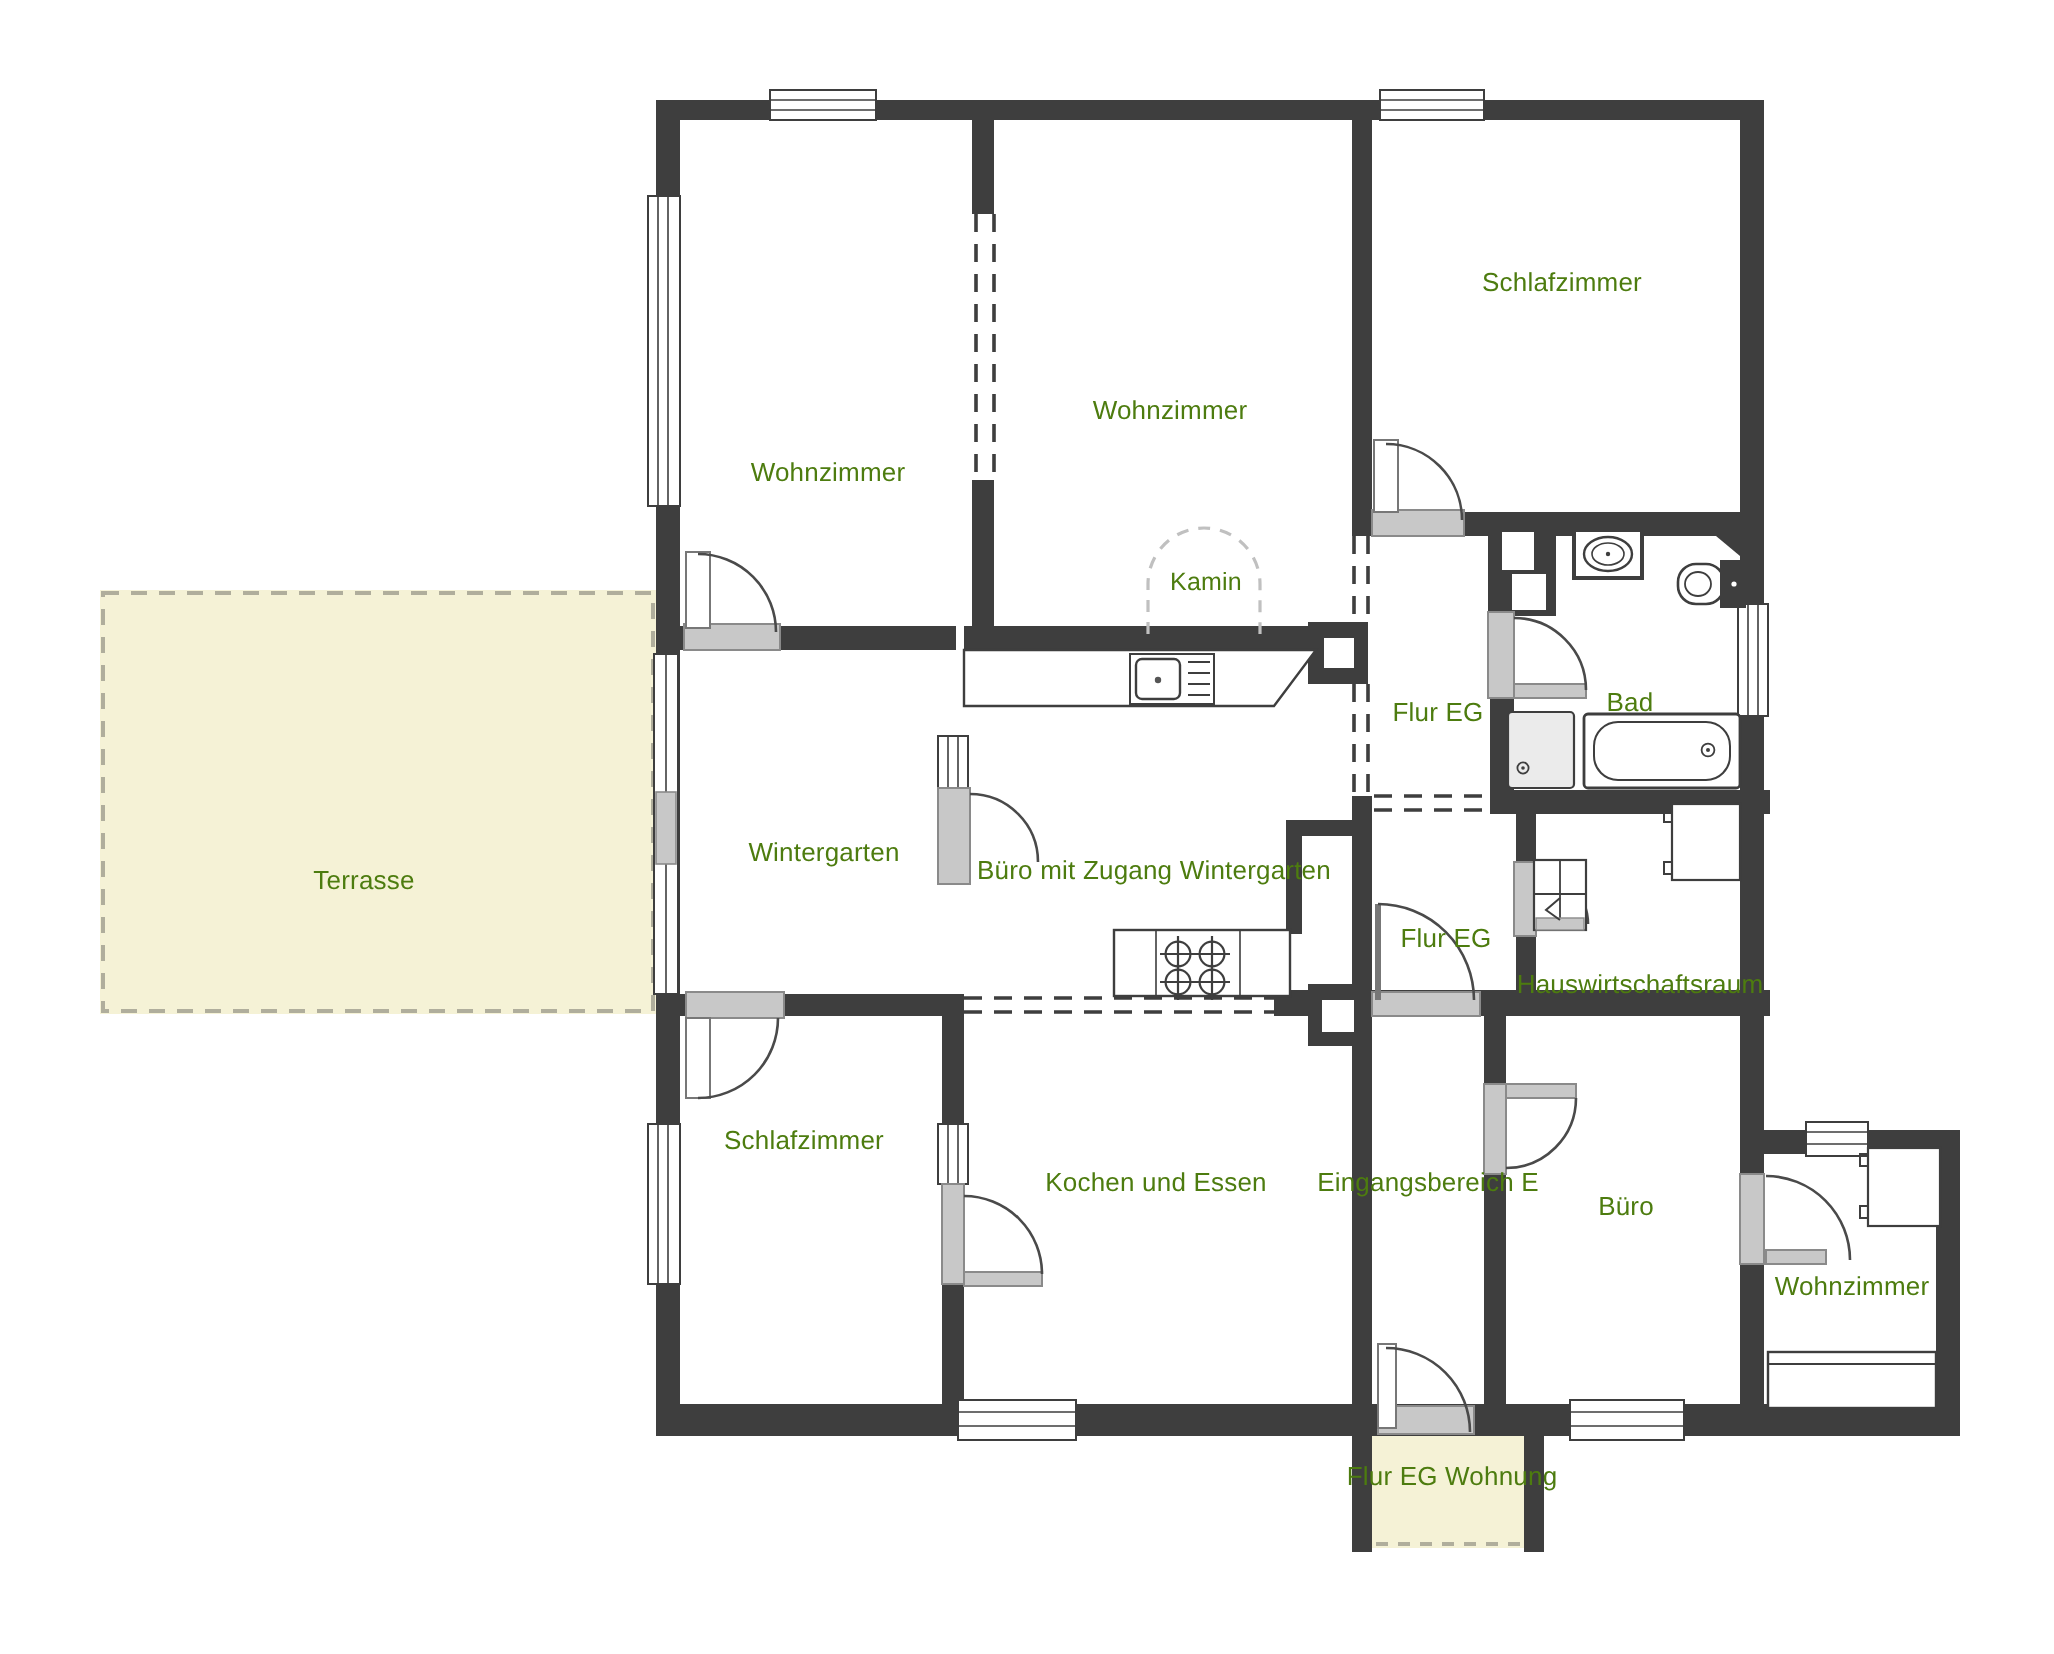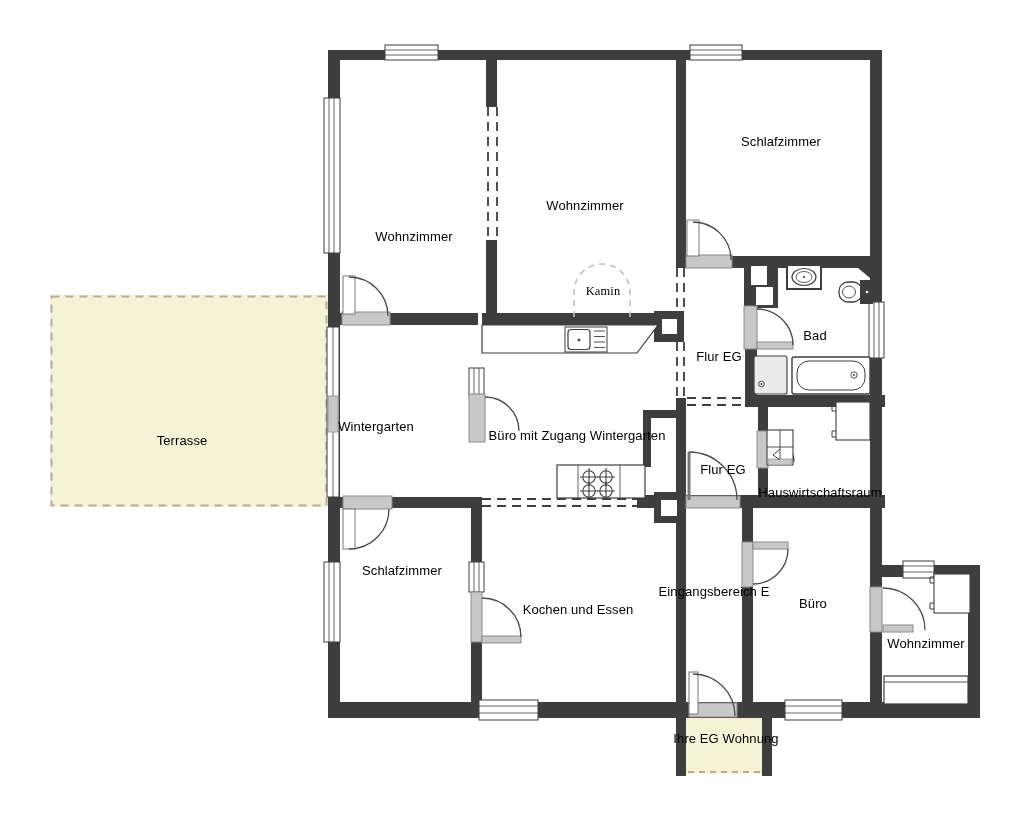--- a/index.html
+++ b/index.html
@@ -1,22 +1,22 @@
 <!DOCTYPE html>
 <html><head>
 <meta charset="utf-8">
 <style>
   html,body{margin:0;padding:0;background:#ffffff;}
   .plan{position:relative;width:1027px;height:827px;background:#ffffff;overflow:hidden;
         font-family:"Liberation Sans",sans-serif;}
   .plan svg{position:absolute;left:0;top:0;}
   .lbl{position:absolute;transform:translate(-50%,-50%);
        font:500 13px/1.15 "Liberation Sans",sans-serif;
-       color:#000000;white-space:nowrap;letter-spacing:.1px;}
-  .lbl.small{font-size:12.5px;font-family:Liberation Serif, serif;}
+       color:#4d7c0f;white-space:nowrap;letter-spacing:.1px;}
+  .lbl.small{font-size:12.5px;}
 </style>
 </head>
 <body>
 
 <div class="plan">
 
 <svg width="1027" height="827" viewBox="0 0 1027 827">
 
   <g>
     <rect x="50" y="295" width="278" height="212" fill="#f5f2d6"></rect>
@@ -253,26 +253,26 @@
       <path d="M884,682 H968" stroke="#3e3e3e" stroke-width=".9"></path>
     </g>
   </g>
 </svg>
 
 <div class="lbl" style="left:182px;top:441px">Terrasse</div>
 <div class="lbl" style="left:414px;top:237px">Wohnzimmer</div>
 <div class="lbl" style="left:585px;top:206px">Wohnzimmer</div>
 <div class="lbl" style="left:781px;top:142px">Schlafzimmer</div>
 <div class="lbl small" style="left:603px;top:291px">Kamin</div>
-<div class="lbl" style="left:815px;top:336px">Bad</div>
+<div class="lbl" style="left:815px;top:352px">Bad</div>
 <div class="lbl" style="left:719px;top:357px">Flur EG</div>
-<div class="lbl" style="left:376px;top:427px">Wintergarten</div>
+<div class="lbl" style="left:412px;top:427px">Wintergarten</div>
 <div class="lbl" style="left:577px;top:436px">Büro mit Zugang Wintergarten</div>
 <div class="lbl" style="left:723px;top:470px">Flur EG</div>
 <div class="lbl" style="left:820px;top:493px">Hauswirtschaftsraum</div>
 <div class="lbl" style="left:402px;top:571px">Schlafzimmer</div>
-<div class="lbl" style="left:578px;top:610px">Kochen und Essen</div>
+<div class="lbl" style="left:578px;top:592px">Kochen und Essen</div>
 <div class="lbl" style="left:714px;top:592px">Eingangsbereich E</div>
 <div class="lbl" style="left:813px;top:604px">Büro</div>
 <div class="lbl" style="left:926px;top:644px">Wohnzimmer</div>
-<div class="lbl" style="left:726px;top:739px">Ihre EG Wohnung</div>
+<div class="lbl" style="left:726px;top:739px">Flur EG Wohnung</div>
 
 </div>
 
 </body></html>

